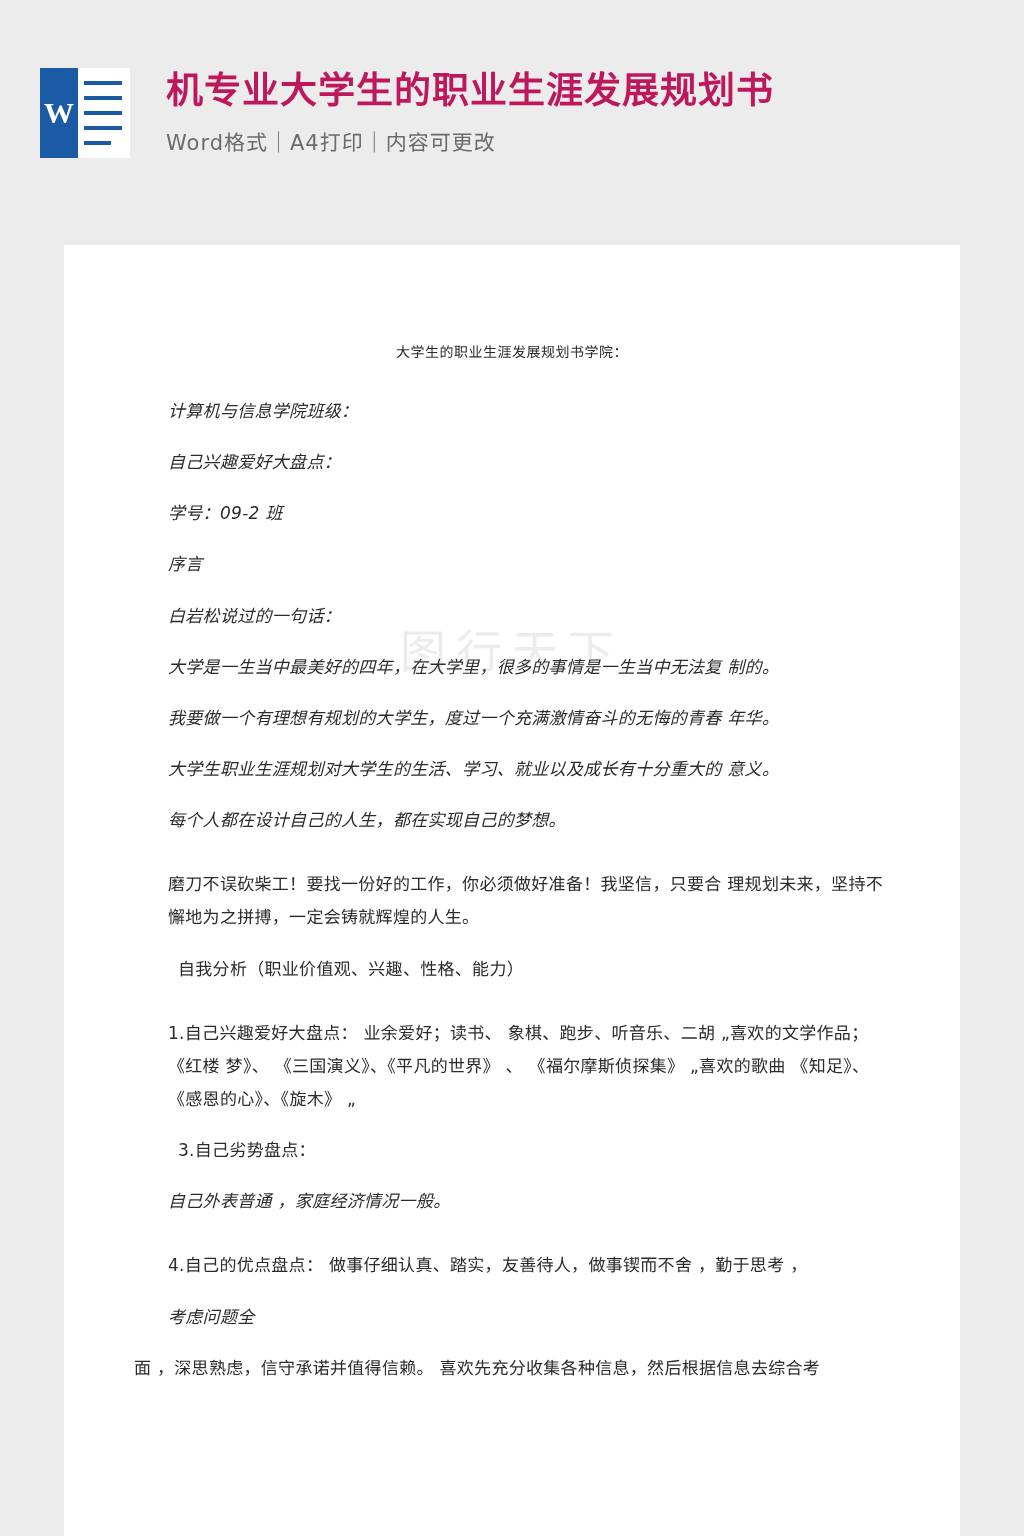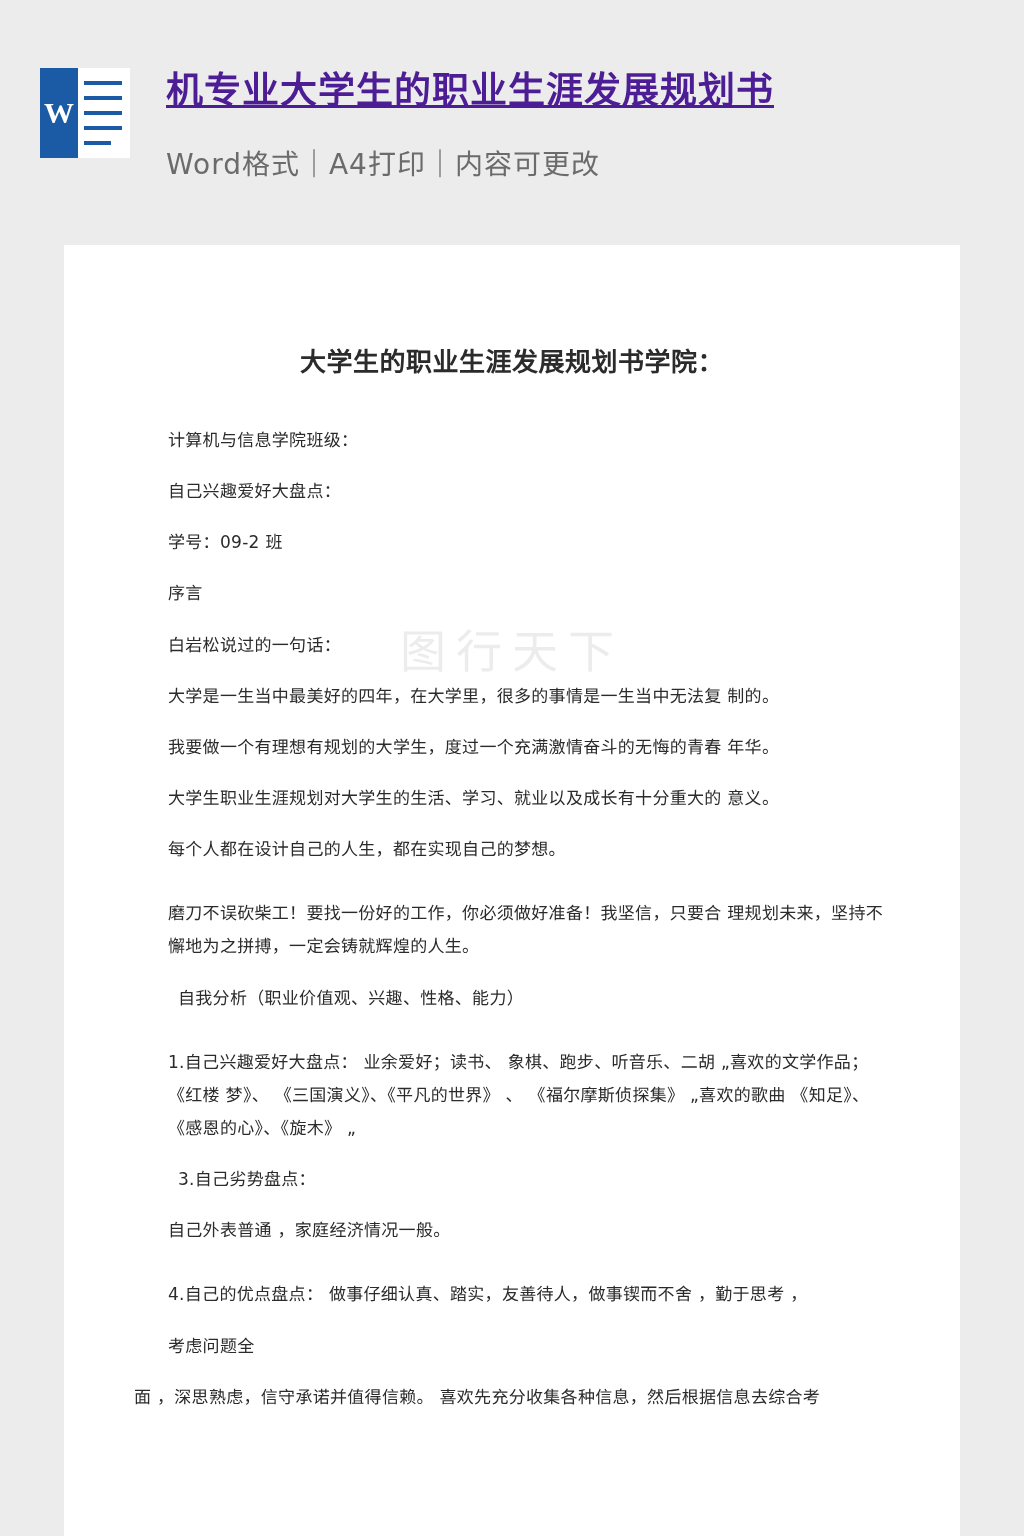--- a/index.html
+++ b/index.html
@@ -64,62 +64,61 @@
     background: #1b5aa5;
     width: 100%;
   }
   .word-logo .lines i.short { width: 70%; }
 
   .banner-text {
     flex: 1;
     padding-left: 6px;
   }
   .banner-title {
-    color: #4c1d95;
+    color: #be185d;
     font-size: 37px;
     font-weight: bold;
     letter-spacing: 1px;
     line-height: 1.25;
     white-space: nowrap;
-    text-decoration: underline;
   }
   .banner-sub {
-    margin-top: 28px;
+    margin-top: 12px;
     color: #6b6b6b;
-    font-size: 28px;
+    font-size: 21px;
     letter-spacing: 1px;
   }
 
   
   .page-shadow {
     width: 896px;
     margin: 0 auto;
     background: #ffffff;
     min-height: 1300px;
     padding: 96px 70px 40px 70px;
     position: relative;
   }
 
   .doc-title {
     text-align: center;
-    font-size: 26px;
+    font-size: 14px;
     color: #2b2b2b;
-    margin: 0 0 46px 0;
+    margin: 0 0 34px 0;
     letter-spacing: 0.5px;
-    font-weight: 700;
+    font-weight: 400;
   }
 
   .doc-p {
     font-size: 17px;
     color: #2b2b2b;
     line-height: 1.95;
     margin: 0 0 18px 0;
     letter-spacing: 0.3px;
   }
-  .doc-p.ind1 { text-indent: 0; padding-left: 34px; }
+  .doc-p.ind1 { text-indent: 0; padding-left: 34px; font-style: italic; }
   .doc-p.ind2 { text-indent: 0; padding-left: 44px; margin-top: 7px; }
   .doc-p.hang { padding-left: 0; }
   .doc-p.hang2 { padding-left: 34px; margin-top: 31px; }
 
   
   .watermark {
     position: absolute;
     top: 370px;
     left: 50%;
     transform: translateX(-50%);

